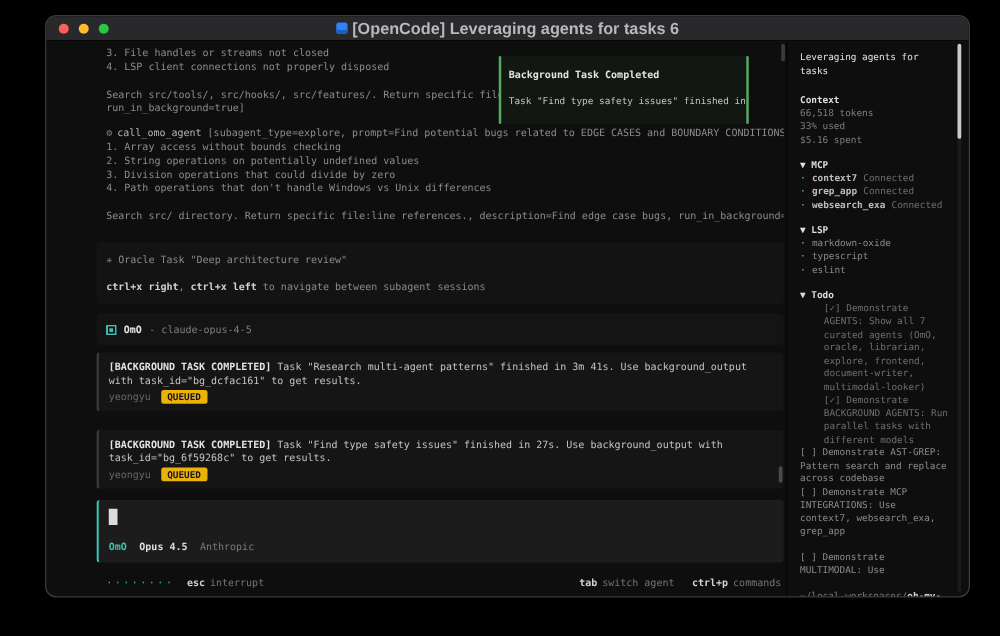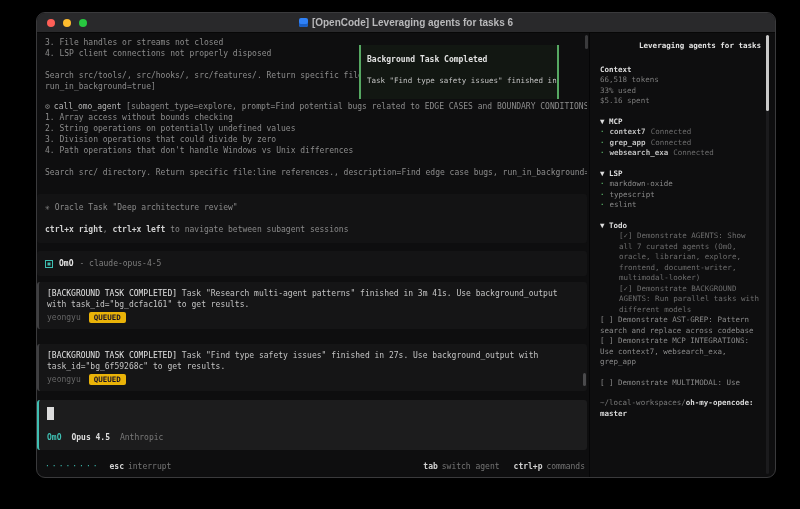--- a/index.html
+++ b/index.html
@@ -8,45 +8,45 @@
   .window { position:absolute; left:36px; top:12px; width:740px; height:466px;
             background:#0e0e0f; border:1px solid #3a3a3c; border-radius:9px;
             box-shadow:0 14px 34px rgba(0,0,0,.75); overflow:hidden; }
   
   .titlebar { height:20px; background:#29292b; border-bottom:1px solid #070707;
               display:flex; align-items:center; position:relative; }
   .lights { display:flex; gap:8px; padding-left:10px; }
   .light { width:8px; height:8px; border-radius:50%; }
   .light.r { background:#ff5f57; } .light.y { background:#febc2e; } .light.g { background:#28c840; }
   .titletext { position:absolute; left:0; right:0; text-align:center; color:#b9b9bb;
-               font-family:"Liberation Sans", sans-serif; font-size:10px; font-weight:bold;
+               font-family:"Liberation Sans", sans-serif; font-size:13px; font-weight:bold;
                display:flex; justify-content:center; align-items:center; gap:4px; }
   .appicon { display:inline-block; width:9px; height:9px; border-radius:2px;
              background:#2f81f7; box-shadow:inset 0 -3px 0 #1b5fc4; }
   
-  .bodyrow { display:flex; height:445px; }
+  .bodyrow { display:flex; height:445px;padding-left:40px; }
   .main { position:relative; width:552px; overflow:hidden;
           font-size:8px; line-height:11px; color:#8c8c8c; }
   .tline { min-height:11px; white-space:pre; overflow:hidden; }
   .block { position:absolute; left:8px; right:2px; }
   .b-intro { top:4px; }
   .b-tool  { top:68px; }
   .toolname { color:#b5b5b5; }
   .gear { color:#7c7c7c; margin-right:4px; }
   .card { position:absolute; left:0; width:550px; border-radius:3px; }
   .c-oracle { top:161px; background:#131314; padding:8px; color:#8a8a8a; }
   .key { color:#d2d2d2; font-weight:bold; }
   .c-agent { top:218px; background:#141415; padding:7px 8px; display:flex; align-items:center; gap:6px; }
   .agent-ic { width:8px; height:8px; border:1px solid #3fbfb2; background:#3fbfb2;
               box-shadow:inset 0 0 0 1.5px #141415; display:inline-block; }
   .agent-name { color:#e6e6e6; font-weight:bold; }
   .agent-model { color:#7f7f7f; }
   .c-msg { background:#151516; border-left:2px solid #3f3f41; padding:6px 8px; color:#c4c4c4; }
   .c-msg1 { top:249px; } .c-msg2 { top:311px; }
-  .msg-title { color:#e2e2e2; font-weight:normal; }
+  .msg-title { color:#e2e2e2; font-weight:bold; }
   .msg-body { white-space:pre-wrap; word-break:break-word; }
   .authorrow { margin-top:2px; display:flex; align-items:center; gap:8px; }
   .author { color:#666; }
   .badge { background:#eab308; color:#17112a; font-weight:bold; font-size:7.5px;
            padding:1px 5px; border-radius:2px; line-height:9px; }
   .c-input { top:367px; height:50px; background:#1c1c1d; border-left:2px solid #3fbfb2;
              padding:7px 8px; display:flex; flex-direction:column; justify-content:space-between; }
   .cursor { width:7px; height:13px; background:#dcdcdc; }
   .inputfoot { display:flex; gap:10px; align-items:baseline; }
   .if-agent { color:#3fbfb2; font-weight:bold; }
@@ -66,21 +66,21 @@
   .sb-right { margin-left:auto; display:flex; align-items:center; }
   .sb-gap { width:14px; }
   
   .main-thumb { position:absolute; right:1px; top:2px; width:3px; height:14px;
                 background:#3a3a3c; border-radius:2px; }
   .msg-thumb { position:absolute; right:1px; bottom:5px; width:3px; height:13px;
                background:#4a4a4c; border-radius:2px; }
   
   .sidebar { position:relative; flex:1; border-left:1px solid #050506;
              padding:8px 14px 0 10px; font-size:7.5px; line-height:10.5px; color:#8a8a8a; }
-  .sb-title { color:#e3e3e3; font-weight:bold; margin-bottom:13px;text-align:right; }
+  .sb-title { color:#e3e3e3; font-weight:normal; margin-bottom:13px; }
   .sec-head { color:#dedede; font-weight:bold; }
   .sec { margin-top:10px; }
   .ctx-line { color:#7d7d7d; }
   .srow { display:flex; gap:5px; align-items:baseline; }
   .bullet { color:#57a963; font-weight:bold; }
   .mcp-name { color:#bdbdbd; font-weight:bold; }
   .mcp-status { color:#6d6d6d; }
   .lsp-name { color:#8a8a8a; }
   .todo-item { white-space:pre-wrap; word-break:break-word; }
   .todo-item.done { color:#6e6e6e;margin-left:19px; }

